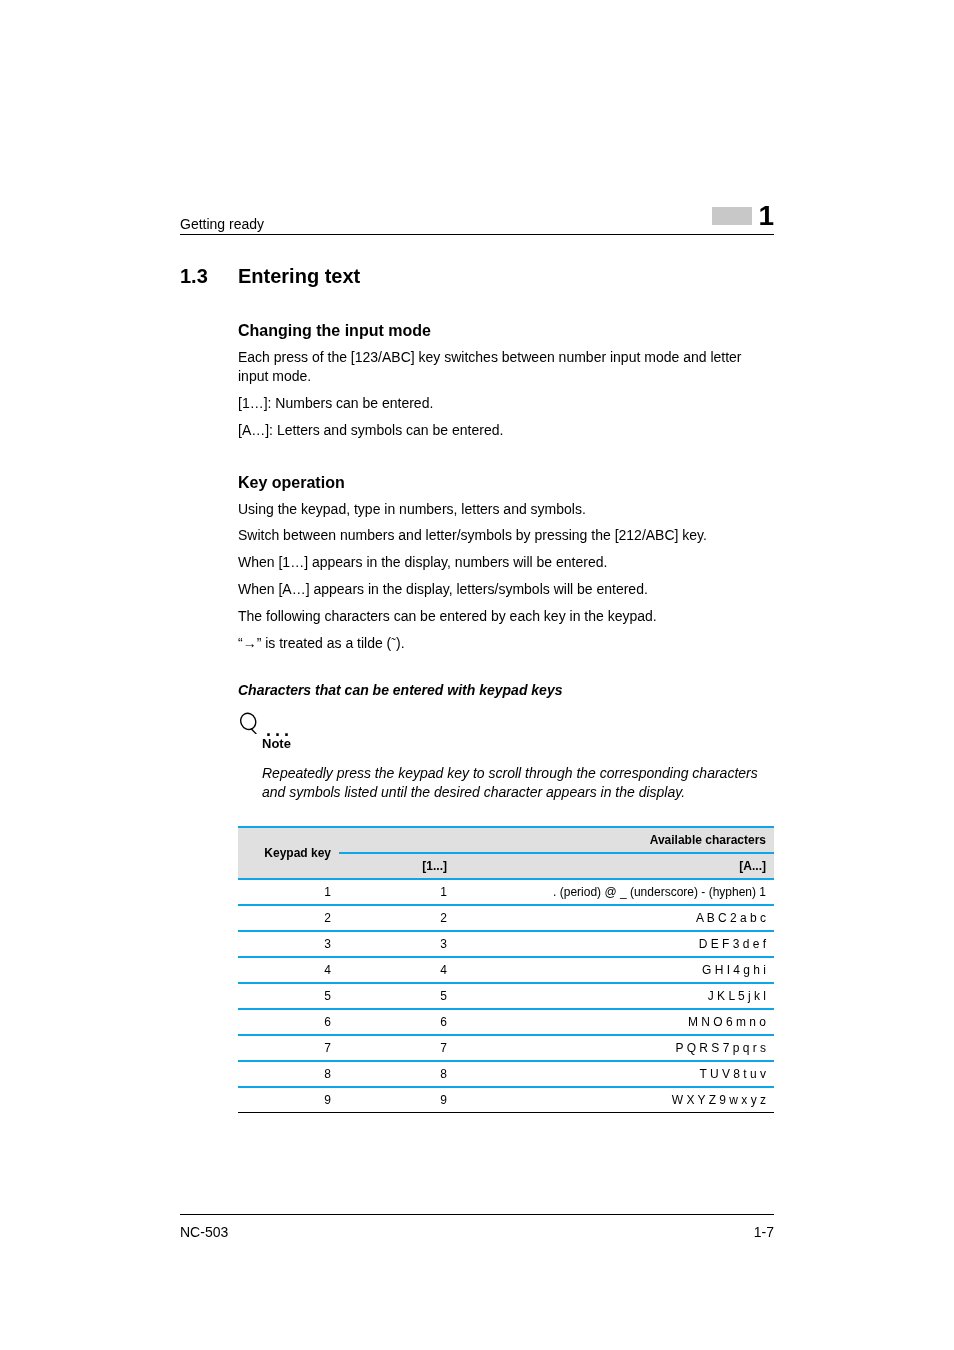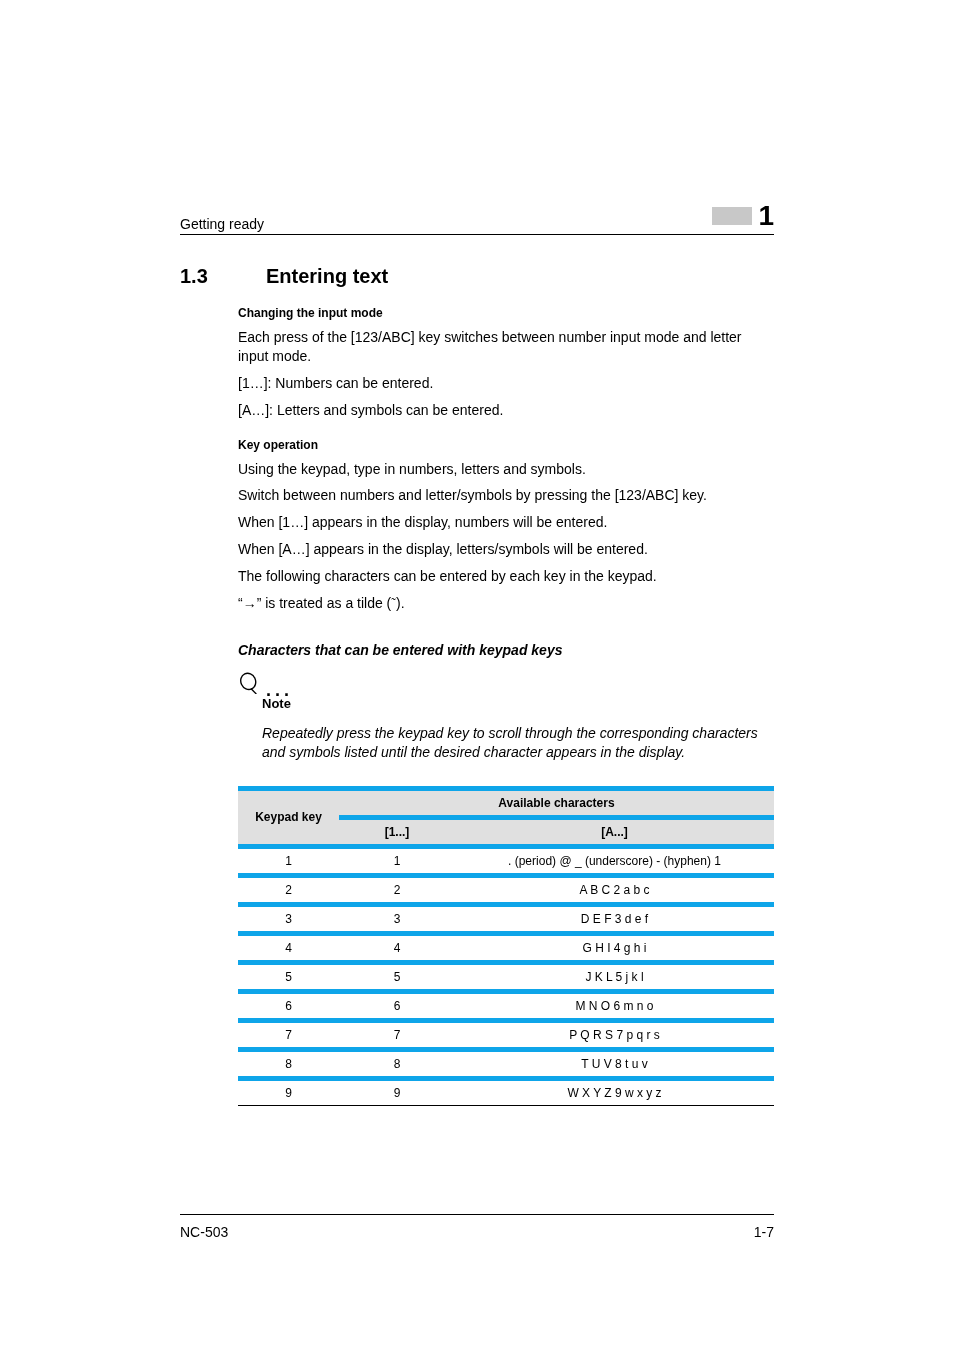--- a/index.html
+++ b/index.html
@@ -38,43 +38,42 @@
   }
   .header-block {
     width: 40px;
     height: 18px;
     background: #c8c8c8;
     display: inline-block;
   }
   .sec-row {
     display: flex;
     margin-top: 30px;
-    gap: 28px;
   }
   .sec-num {
     font-size: 20px;
     font-weight: bold;
     width: 58px;
   }
   .sec-title {
     font-size: 20px;
     font-weight: bold;
   }
   .body-col {
     margin-left: 58px;
   }
   .para {
     font-size: 14px;
     line-height: 1.35;
     margin-top: 8px;
   }
   .h3 {
-    font-size: 12px;
-    font-weight: bold;
-    margin-top: 18px;
+    font-size: 16px;
+    font-weight: bold;
+    margin-top: 34px;
   }
   .h3i {
     font-size: 14px;
     font-weight: bold;
     font-style: italic;
     margin-top: 28px;
   }
   .note-wrap {
     margin-top: 14px;
   }
@@ -102,26 +101,26 @@
     margin-left: 24px;
     margin-top: 13px;
   }
   table.kp {
     border-collapse: collapse;
     width: 100%;
     margin-top: 24px;
     font-size: 12px;
   }
   table.kp th, table.kp td {
-    border-top: 5px solid #0ea5e9;
+    border-top: 2px solid #0ea5e9;
     border-bottom: 1px solid #000;
     border-left: none;
     border-right: none;
     padding: 5px 8px;
-    text-align: center;
+    text-align: right;
     vertical-align: middle;
   }
   table.kp th {
     background: #e0e0e0;
     font-weight: bold;
   }
   table.kp td.kcol { width: 85px; }
   table.kp td.ncol { width: 100px; }
   .footer {
     position: absolute;
@@ -160,21 +159,21 @@
   <div class="body-col">
 
 
     <div class="h3">Changing the input mode</div>
     <div class="para">Each press of the [123/ABC] key switches between number input mode and letter input mode.</div>
     <div class="para">[1…]: Numbers can be entered.</div>
     <div class="para">[A…]: Letters and symbols can be entered.</div>
 
     <div class="h3">Key operation</div>
     <div class="para">Using the keypad, type in numbers, letters and symbols.</div>
-    <div class="para">Switch between numbers and letter/symbols by pressing the [123/ABC] key.</div>
+    <div class="para">Switch between numbers and letter/symbols by pressing the [212/ABC] key.</div>
     <div class="para">When [1…] appears in the display, numbers will be entered.</div>
     <div class="para">When [A…] appears in the display, letters/symbols will be entered.</div>
     <div class="para">The following characters can be entered by each key in the keypad.</div>
     <div class="para">
       <span>“</span><span>→</span><span>” is treated as a tilde (</span><span class="tilde">˜</span><span>).</span>
     </div>
 
     <div class="h3i">Characters that can be entered with keypad keys</div>
 
     <div class="note-wrap">

